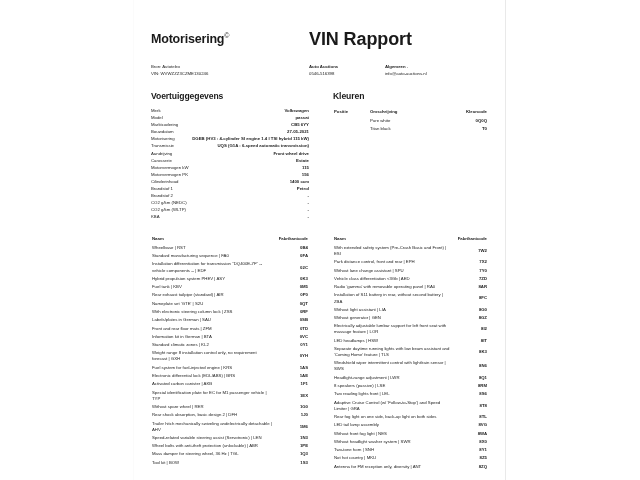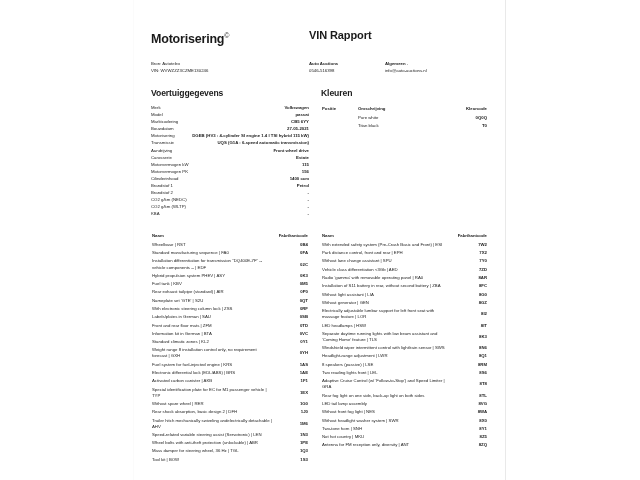--- a/index.html
+++ b/index.html
@@ -40,21 +40,21 @@
     letter-spacing: -0.2px;
     position: relative;
     display: inline-block;
   }
   .brand-title .reg {
     font-size: 7px;
     vertical-align: super;
     font-weight: normal;
   }
   .vin-title {
-    font-size: 11px;
+    font-size: 18px;
     font-weight: bold;
     letter-spacing: -0.1px;
   }
   .meta-row {
     display: flex;
     margin-top: 14px;
   }
   .meta-block { font-size: 4.3px; line-height: 1.55; }
   .meta-block.a { width: 158px; }
   .meta-block.b { width: 76px; }
@@ -67,21 +67,21 @@
     font-size: 8.6px;
     font-weight: bold;
     letter-spacing: -0.1px;
     margin-bottom: 7px;
   }
   .two-col {
     display: flex;
     gap: 12px;
   }
   .col-left { width: 158px; }
-  .col-right { flex: 1; }
+  .col-right { flex: 1; margin-left: 12px; }
 
   
   table.spec {
     width: 100%;
     border-collapse: collapse;
     font-size: 4.3px;
     line-height: 1.5;
   }
   table.spec td {
     padding: 0 0 0.6px 0;

